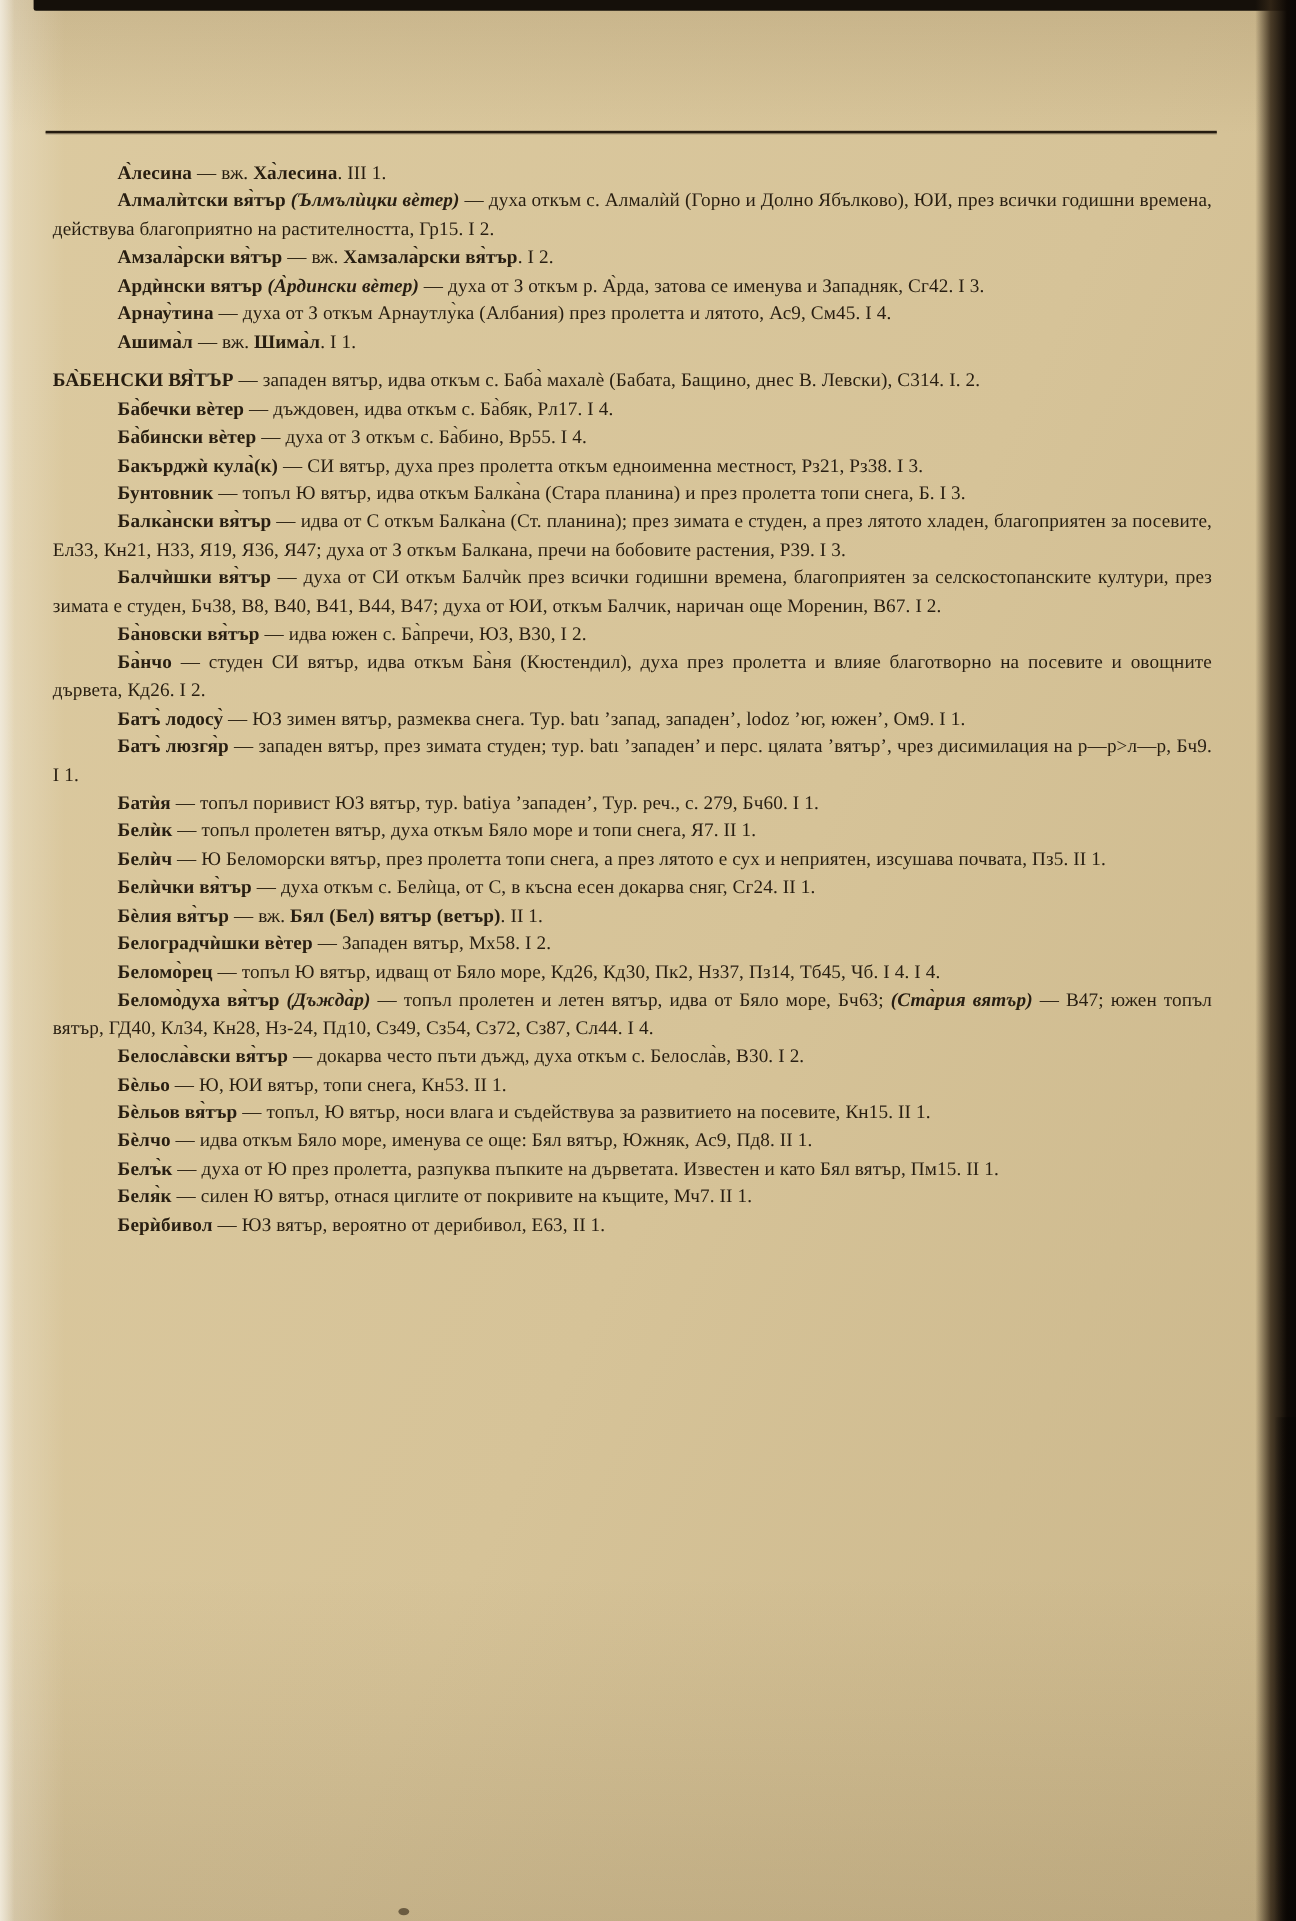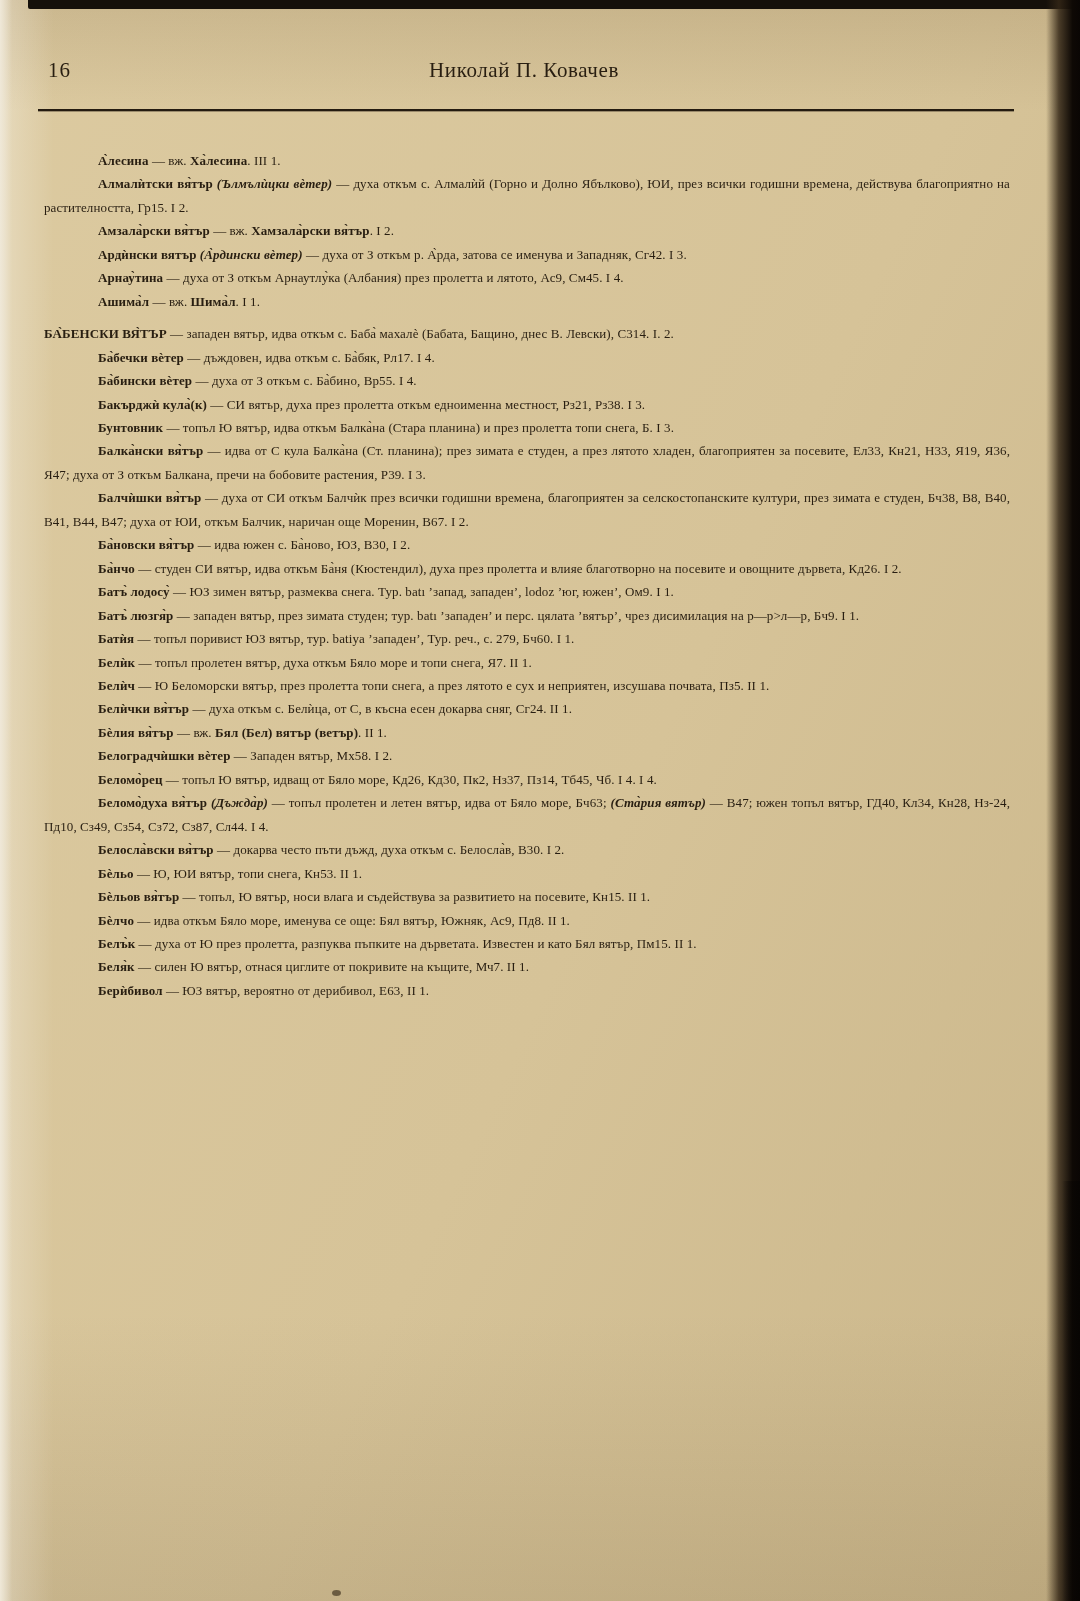--- a/index.html
+++ b/index.html
@@ -53,63 +53,58 @@
     position: absolute; left: 0; right: 0; top: 0;
     text-align: center; letter-spacing: 0.6px;
   }
   .rule {
     position: absolute; top: 109px; left: 38px; right: 66px; height: 2px;
     background: #241b10;
     box-shadow: 0 1px 0 rgba(36,27,16,0.35);
   }
   .content {
     position: absolute; top: 133px; left: 44px; width: 966px;
-    font-size: 13px; line-height: 23.45px;
+    font-size: 16px; line-height: 23.45px;
     text-align: justify;
     letter-spacing: 0.1px;
-    margin-top: 16px;
   }
   .entry { margin: 0; text-indent: 54px; }
   .entry.flush { text-indent: 0; }
   .entry.section-start { margin-top: 9px; }
   .bold { font-weight: 700; }
   .italic { }
   .bold-italic { font-weight: 700; font-style: italic; }
 </style>
 </head>
 <body>
 
 <div class="page">
   <div class="edge-left"></div>
   <div class="edge-top"></div>
   <div class="edge-right"></div>
   <div class="bottom-mark"></div>
 
-  <header class="page-header">
-    <span class="page-number">16</span>
-    <span class="running-title">Николай П. Ковачев</span>
-  </header>
 
   <div class="rule"></div>
 
   <main class="content" id="entries">
       <p class="entry"><span class="bold">А̀лесина</span><span> — вж. </span><span class="bold">Ха̀лесина</span><span>. III 1.</span></p>
       <p class="entry"><span class="bold">Алмалѝтски вя̀тър </span><span class="bold-italic">(Ълмълѝцки вѐтер)</span><span> — духа откъм с. </span><span class="italic">Алмалѝй</span><span> (Горно и Долно Ябълково), ЮИ, през всички годишни времена, действува благоприятно на растителността, Гр15. I 2.</span></p>
       <p class="entry"><span class="bold">Амзала̀рски вя̀тър</span><span> — вж. </span><span class="bold">Хамзала̀рски вя̀тър</span><span>. I 2.</span></p>
       <p class="entry"><span class="bold">Ардѝнски вятър </span><span class="bold-italic">(А̀рдински вѐтер)</span><span> — духа от З откъм р. </span><span class="italic">А̀рда</span><span>, затова се именува и Западняк, Сг42. I 3.</span></p>
       <p class="entry"><span class="bold">Арнау̀тина</span><span> — духа от З откъм </span><span class="italic">Арнаутлу̀ка</span><span> (Албания) през пролетта и лятото, Ас9, См45. I 4.</span></p>
       <p class="entry"><span class="bold">Ашима̀л</span><span> — вж. </span><span class="bold">Шима̀л</span><span>. I 1.</span></p>
       <p class="entry flush section-start"><span class="bold">БА̀БЕНСКИ ВЯ̀ТЪР</span><span> — западен вятър, идва откъм с. </span><span class="italic">Баба̀ махалѐ</span><span> (Бабата, Бащино, днес В. Левски), С314. I. 2.</span></p>
       <p class="entry"><span class="bold">Ба̀бечки вѐтер</span><span> — дъждовен, идва откъм с. </span><span class="italic">Ба̀бяк</span><span>, Рл17. I 4.</span></p>
       <p class="entry"><span class="bold">Ба̀бински вѐтер</span><span> — духа от З откъм с. </span><span class="italic">Ба̀бино</span><span>, Вр55. I 4.</span></p>
       <p class="entry"><span class="bold">Бакърджѝ кула̀(к)</span><span> — СИ вятър, духа през пролетта откъм едноименна местност, Рз21, Рз38. I 3.</span></p>
       <p class="entry"><span class="bold">Бунтовник</span><span> — топъл Ю вятър, идва откъм </span><span class="italic">Балка̀на</span><span> (Стара планина) и през пролетта топи снега, Б. I 3.</span></p>
-      <p class="entry"><span class="bold">Балка̀нски вя̀тър</span><span> — идва от С кула </span><span class="italic">Балка̀на</span><span> (Ст. планина); през зимата е студен, а през лятото хладен, благоприятен за посевите, Ел33, Кн21, Н33, Я19, Я36, Я47; духа от З откъм Балкана, пречи на бобовите растения, Р39. I 3.</span></p>
+      <p class="entry"><span class="bold">Балка̀нски вя̀тър</span><span> — идва от С откъм </span><span class="italic">Балка̀на</span><span> (Ст. планина); през зимата е студен, а през лятото хладен, благоприятен за посевите, Ел33, Кн21, Н33, Я19, Я36, Я47; духа от З откъм Балкана, пречи на бобовите растения, Р39. I 3.</span></p>
       <p class="entry"><span class="bold">Балчѝшки вя̀тър</span><span> — духа от СИ откъм </span><span class="italic">Балчѝк</span><span> през всички годишни времена, благоприятен за селскостопанските култури, през зимата е студен, Бч38, В8, В40, В41, В44, В47; духа от ЮИ, откъм Балчик, наричан още </span><span class="italic">Моренин</span><span>, В67. I 2.</span></p>
-      <p class="entry"><span class="bold">Ба̀новски вя̀тър</span><span> — идва южен с. </span><span class="italic">Ба̀ново</span><span>, ЮЗ, В30, I 2.</span></p>
+      <p class="entry"><span class="bold">Ба̀новски вя̀тър</span><span> — идва южен с. </span><span class="italic">Ба̀пречи</span><span>, ЮЗ, В30, I 2.</span></p>
       <p class="entry"><span class="bold">Ба̀нчо</span><span> — студен СИ вятър, идва откъм </span><span class="italic">Ба̀ня</span><span> (Кюстендил), духа през пролетта и влияе благотворно на посевите и овощните дървета, Кд26. I 2.</span></p>
       <p class="entry"><span class="bold">Батъ̀ лодосу̀</span><span> — ЮЗ зимен вятър, размеква снега. Тур. </span><span class="italic">batı</span><span> ’запад, западен’, </span><span class="italic">lodoz</span><span> ’юг, южен’, Ом9. I 1.</span></p>
       <p class="entry"><span class="bold">Батъ̀ люзгя̀р</span><span> — западен вятър, през зимата студен; тур. </span><span class="italic">batı</span><span> ’западен’ и перс. </span><span class="italic">цялата</span><span> ’вятър’, чрез дисимилация на </span><span class="italic">р—р&gt;л—р</span><span>, Бч9. I 1.</span></p>
       <p class="entry"><span class="bold">Батѝя</span><span> — топъл поривист ЮЗ вятър, тур. </span><span class="italic">batiya</span><span> ’западен’, Тур. реч., с. 279, Бч60. I 1.</span></p>
       <p class="entry"><span class="bold">Белѝк</span><span> — топъл пролетен вятър, духа откъм </span><span class="italic">Бяло море</span><span> и топи снега, Я7. II 1.</span></p>
       <p class="entry"><span class="bold">Белѝч</span><span> — Ю Беломорски вятър, през пролетта топи снега, а през лятото е сух и неприятен, изсушава почвата, Пз5. II 1.</span></p>
       <p class="entry"><span class="bold">Белѝчки вя̀тър</span><span> — духа откъм с. </span><span class="italic">Белѝца</span><span>, от С, в късна есен докарва сняг, Сг24. II 1.</span></p>
       <p class="entry"><span class="bold">Бѐлия вя̀тър</span><span> — вж. </span><span class="bold">Бял (Бел) вятър (ветър)</span><span>. II 1.</span></p>
       <p class="entry"><span class="bold">Белоградчѝшки вѐтер</span><span> — Западен вятър, Мх58. I 2.</span></p>
       <p class="entry"><span class="bold">Беломо̀рец</span><span> — топъл Ю вятър, идващ от Бяло море, Кд26, Кд30, Пк2, Нз37, Пз14, Тб45, Чб. I 4. I 4.</span></p>

